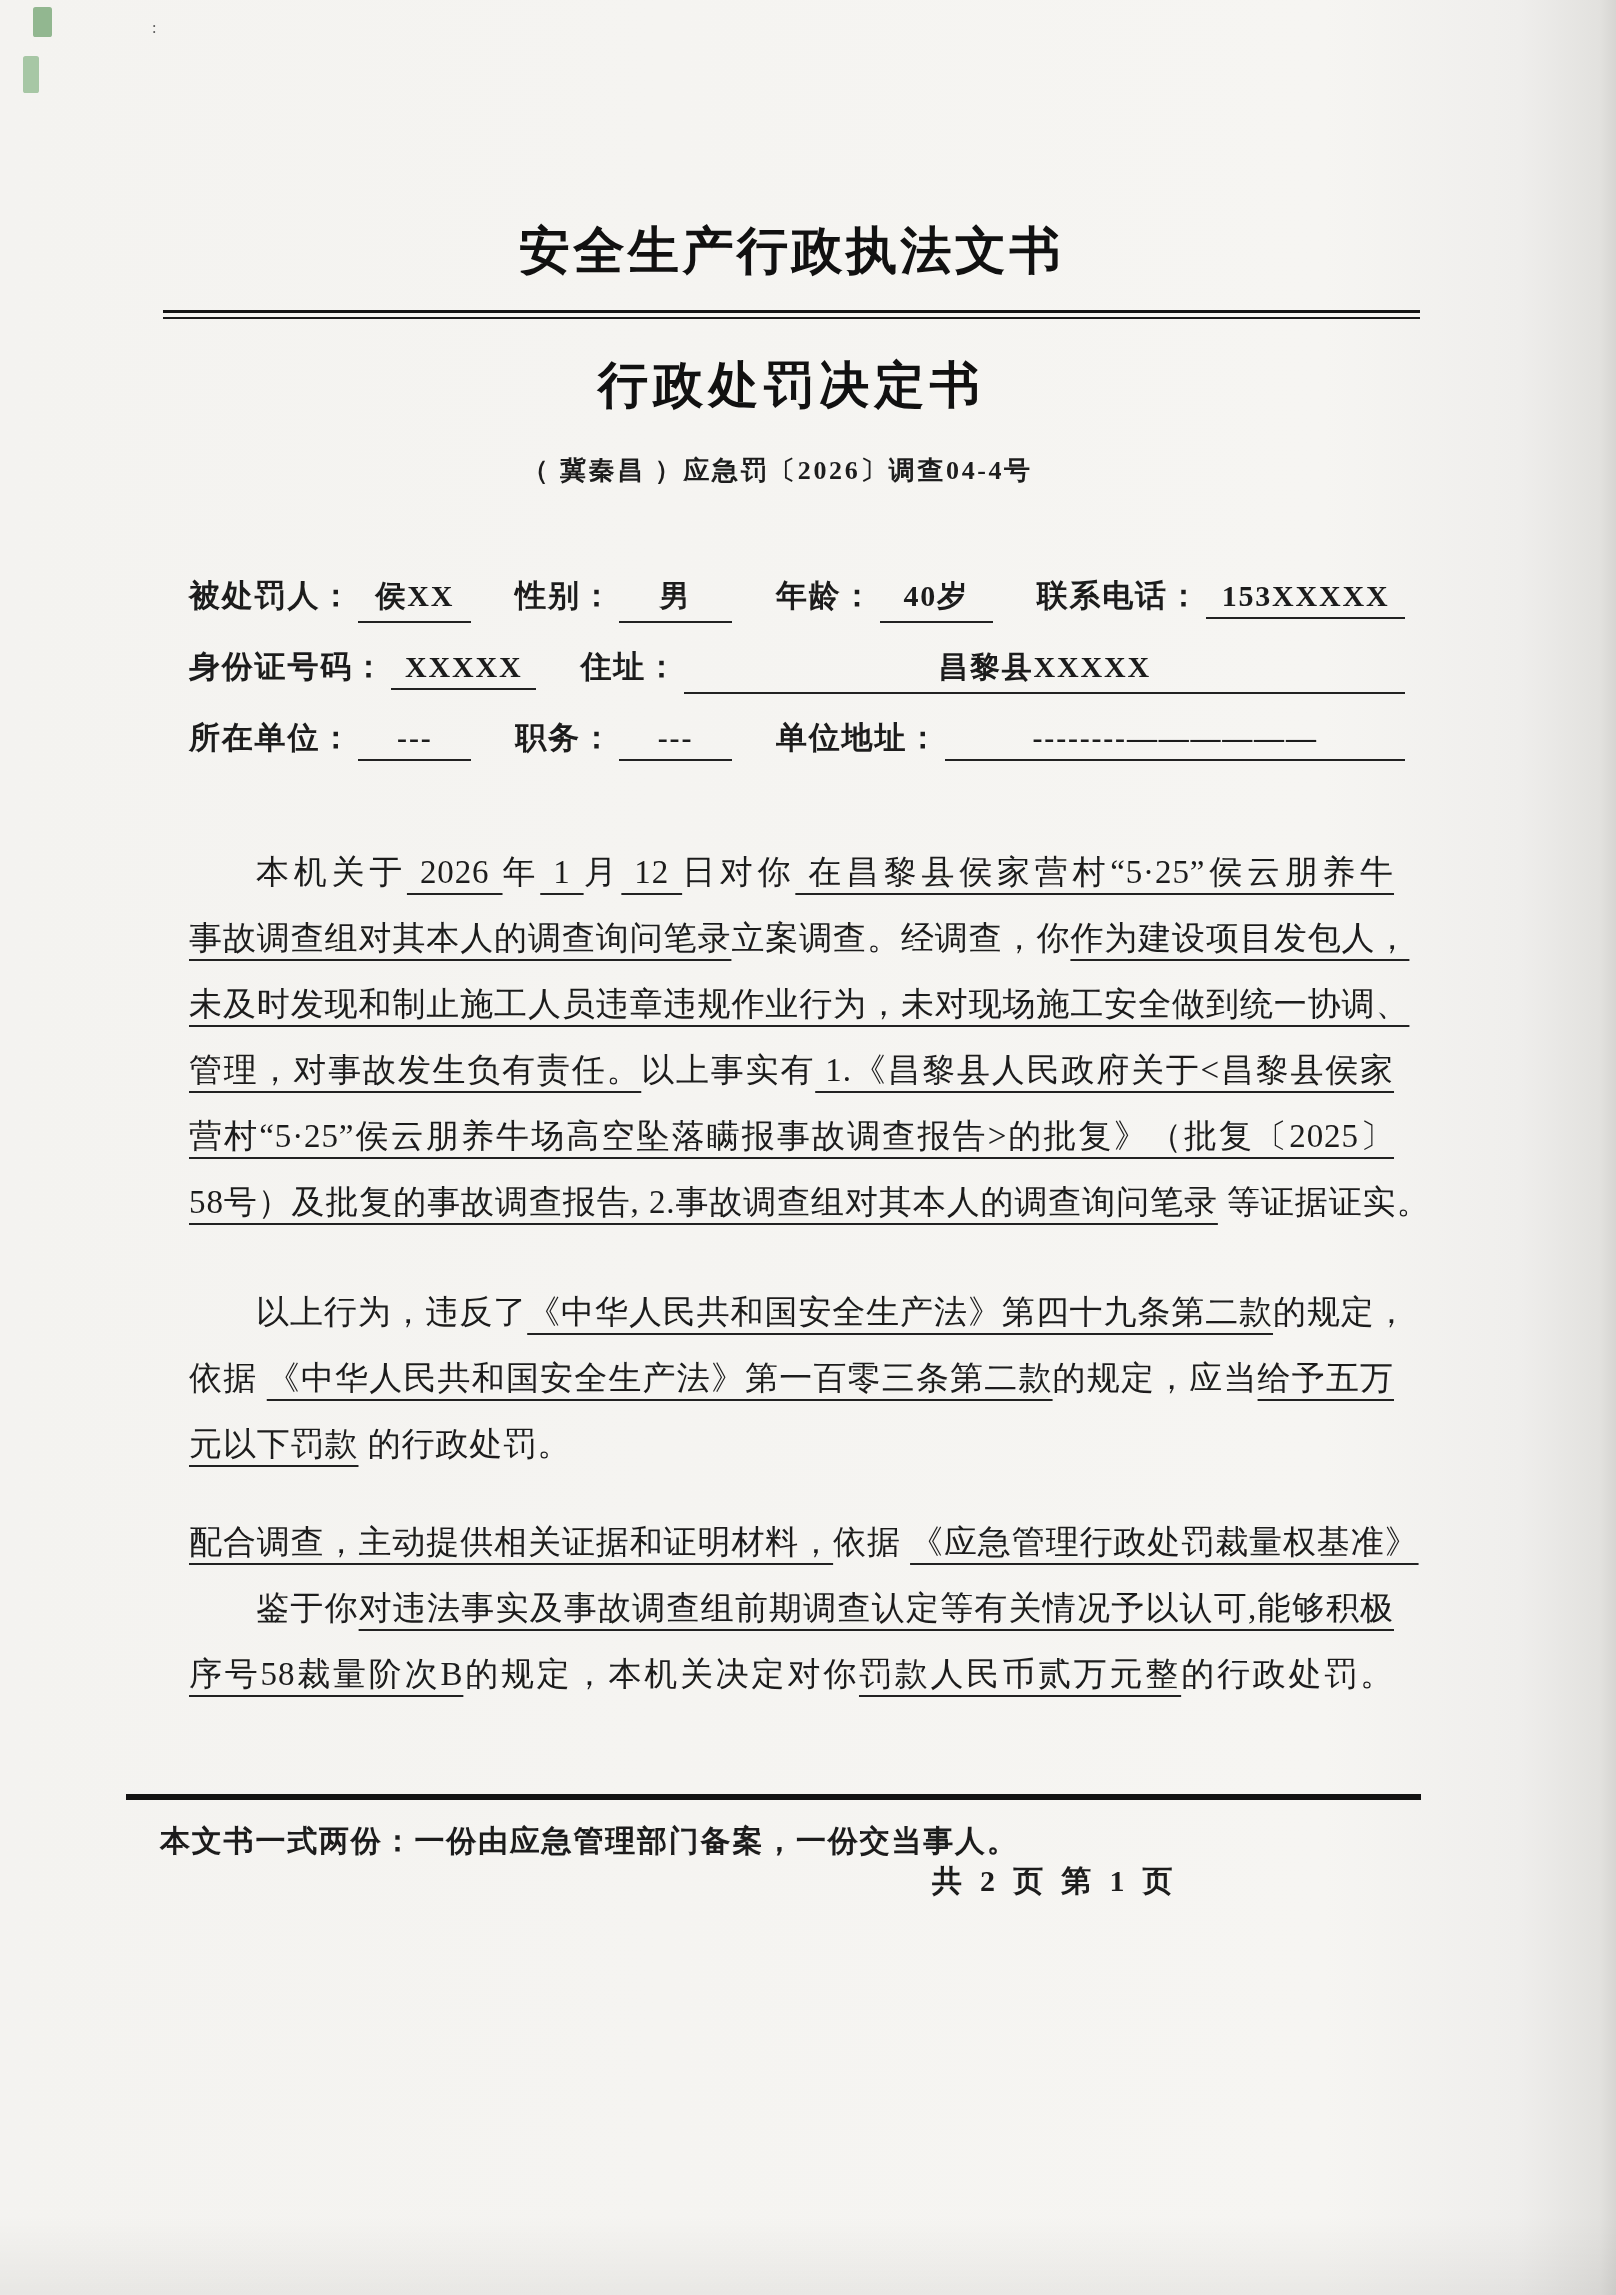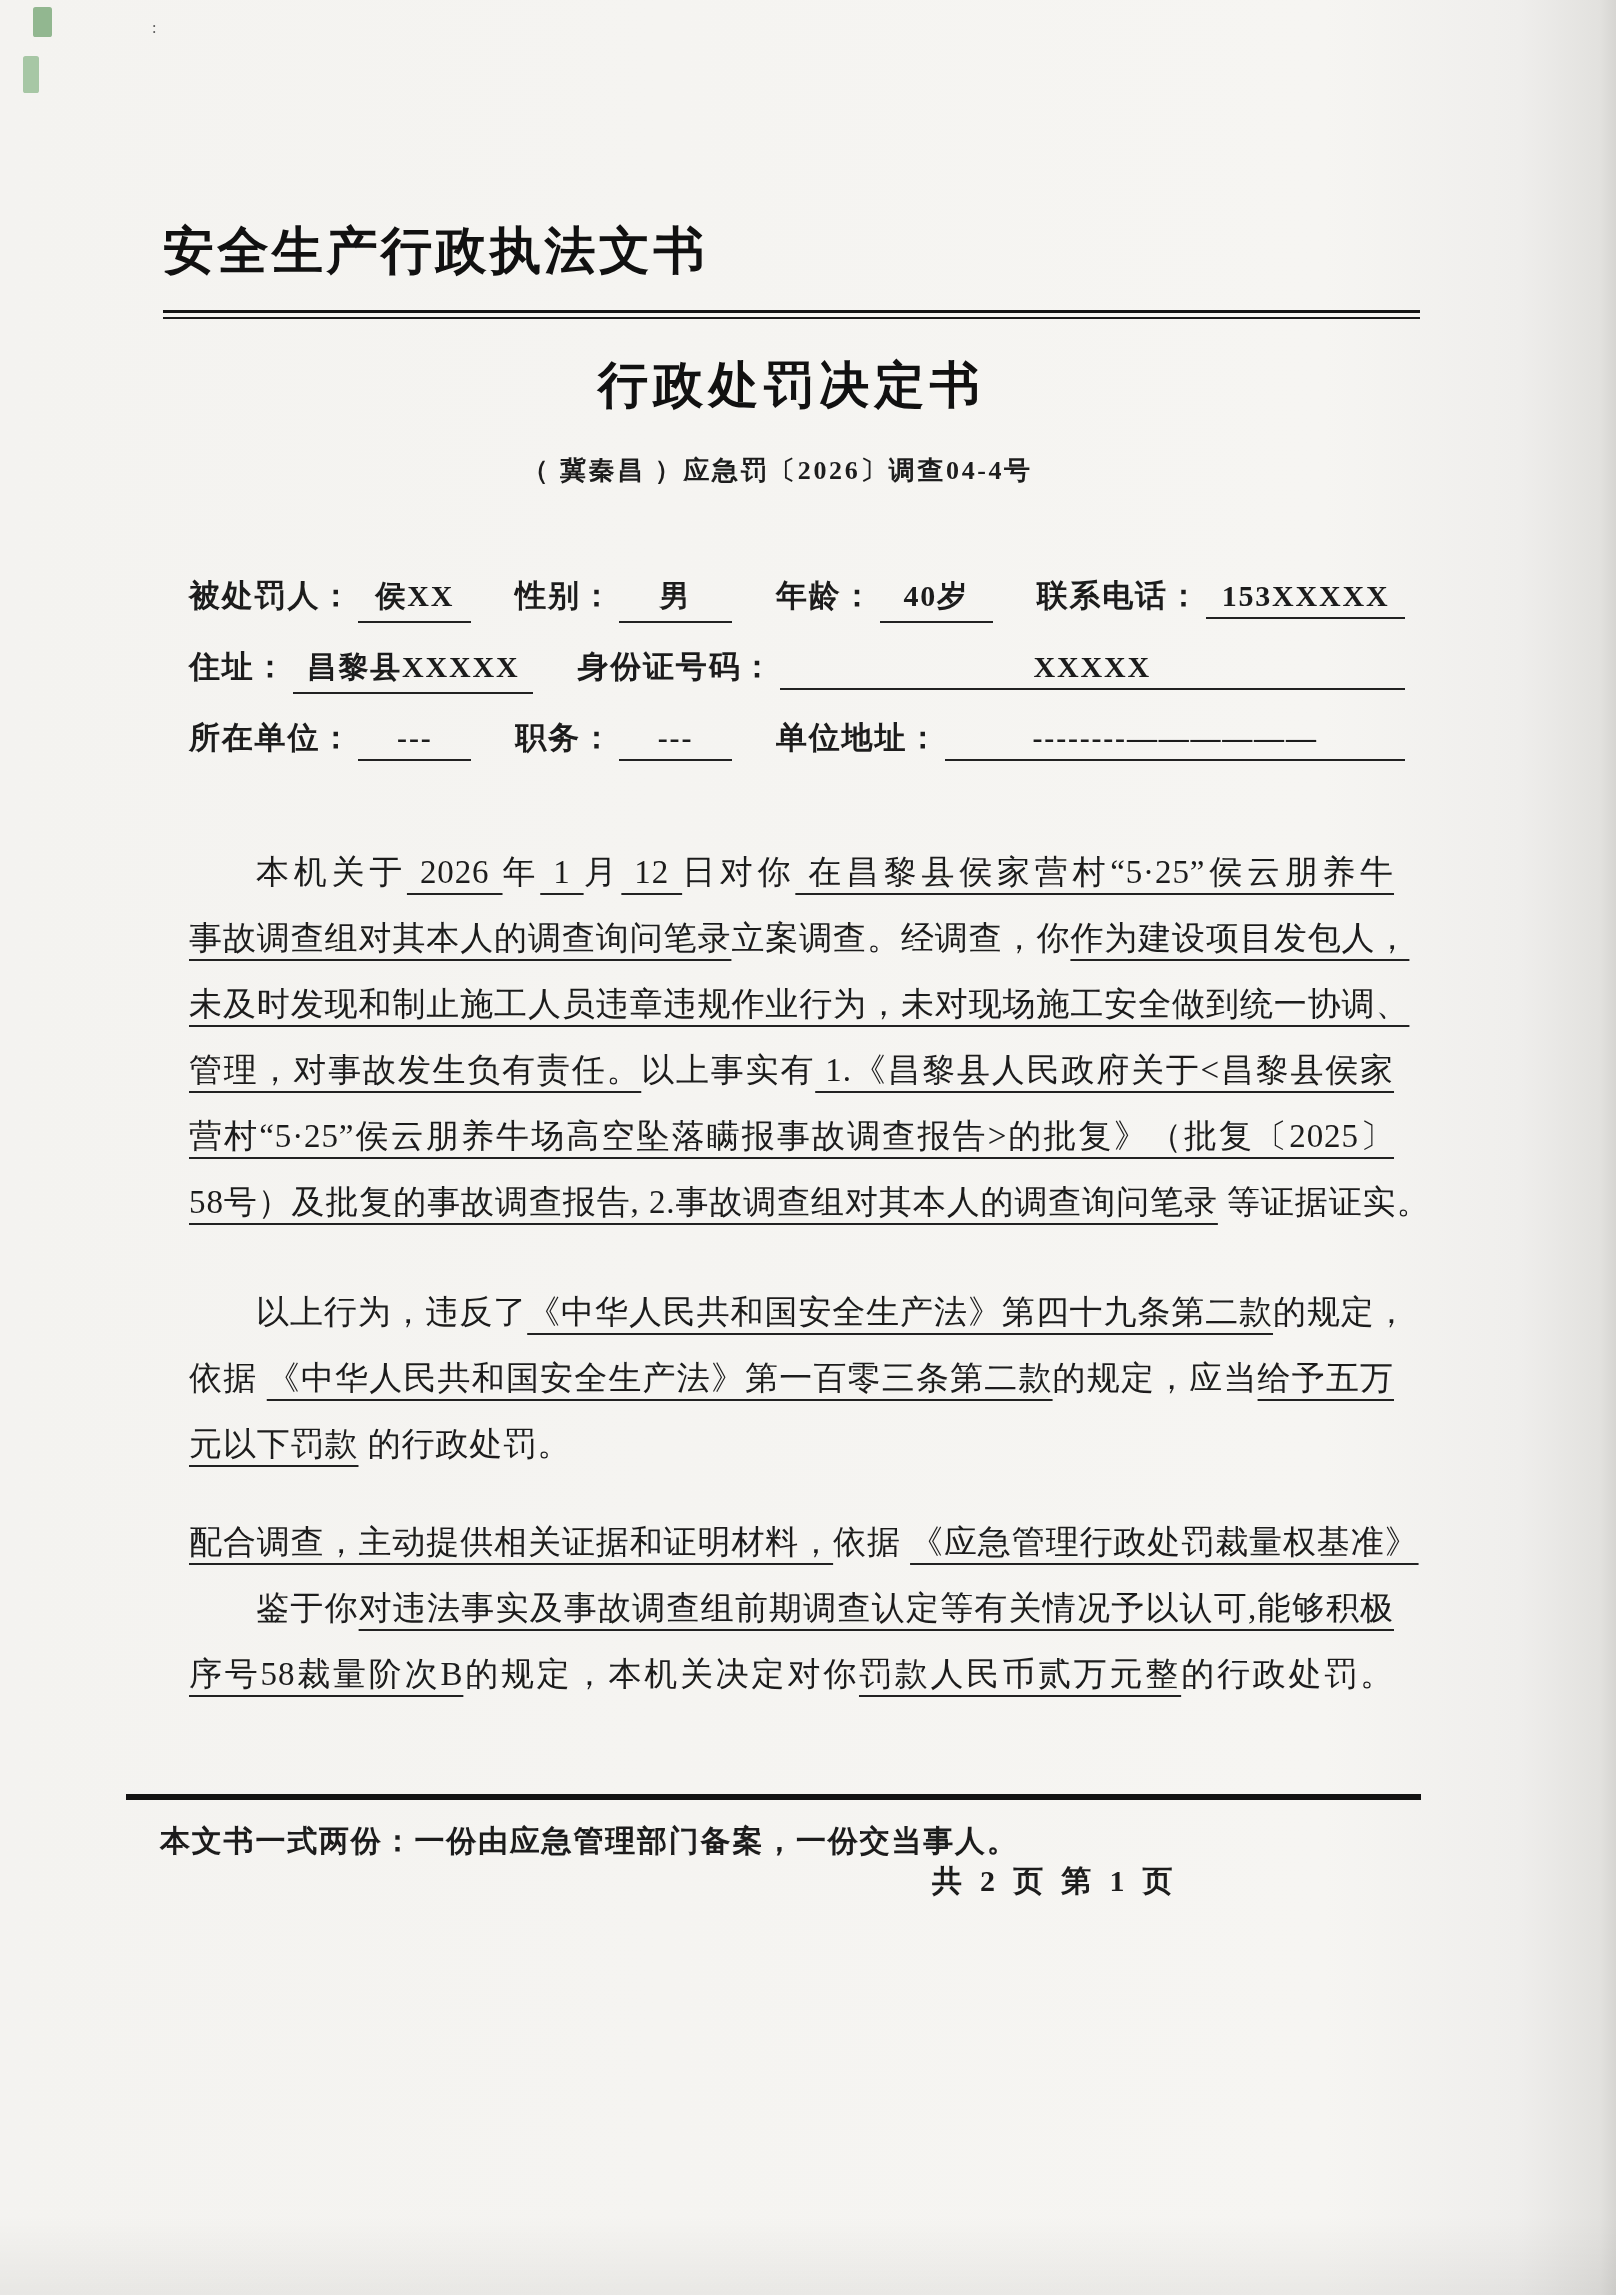--- a/index.html
+++ b/index.html
@@ -19,20 +19,21 @@
     content:"";position:absolute;left:0;right:0;bottom:0;height:79px;
     background:linear-gradient(180deg,rgba(0,0,0,0) 0%,rgba(0,0,0,0.05) 100%);
     pointer-events:none;
   }
   .artifact-green-a{position:absolute;left:33px;top:7px;width:19.4px;height:30px;background:#79a878;opacity:.8;border-radius:2.6px;}
   .artifact-green-b{position:absolute;left:23px;top:56px;width:16px;height:37px;background:#86b385;opacity:.7;border-radius:2.6px;}
   .artifact-dot{position:absolute;left:152px;top:19.4px;width:4.4px;height:14px;color:#555;font-size:16px;}
 
   .doc-category{
     position:absolute;left:163px;top:217px;width:1257px;
+    text-align:center;
     font-family:"Liberation Sans", sans-serif;
     font-weight:900;font-size:51px;letter-spacing:3.5px;
     color:#111;
   }
   .rule-double{
     position:absolute;left:163px;top:310px;width:1257px;height:3.5px;
     border-top:3.5px solid #151515;border-bottom:2.6px solid #1a1a1a;
   }
   .doc-title{
     position:absolute;left:163px;top:352px;width:1257px;
@@ -121,26 +122,26 @@
           <span class="flabel">年龄：</span>
           <span class="fval">40岁</span>
         </span>
         <span class="fcell">
           <span class="flabel">联系电话：</span>
           <span class="fval">153XXXXX</span>
         </span>
       </div>
       <div class="frow">
         <span class="fcell">
+          <span class="flabel">身份证号码：</span>
+          <span class="fval">XXXXX</span>
+        </span>
+        <span class="fcell">
           <span class="flabel">住址：</span>
           <span class="fval">昌黎县XXXXX</span>
-        </span>
-        <span class="fcell">
-          <span class="flabel">身份证号码：</span>
-          <span class="fval">XXXXX</span>
         </span>
       </div>
       <div class="frow">
         <span class="fcell">
           <span class="flabel">所在单位：</span>
           <span class="fval">---</span>
         </span>
         <span class="fcell">
           <span class="flabel">职务：</span>
           <span class="fval">---</span>

